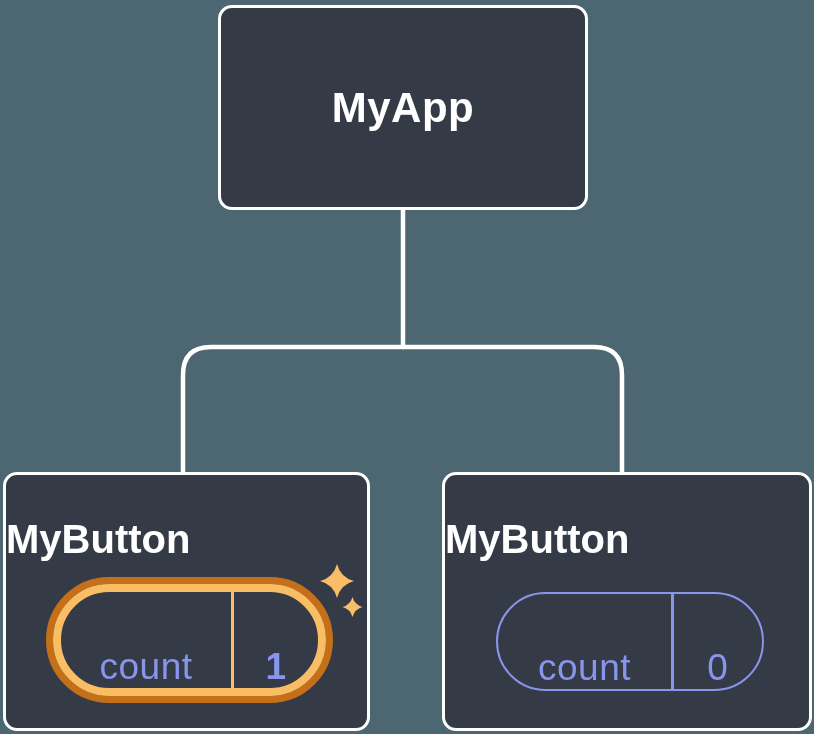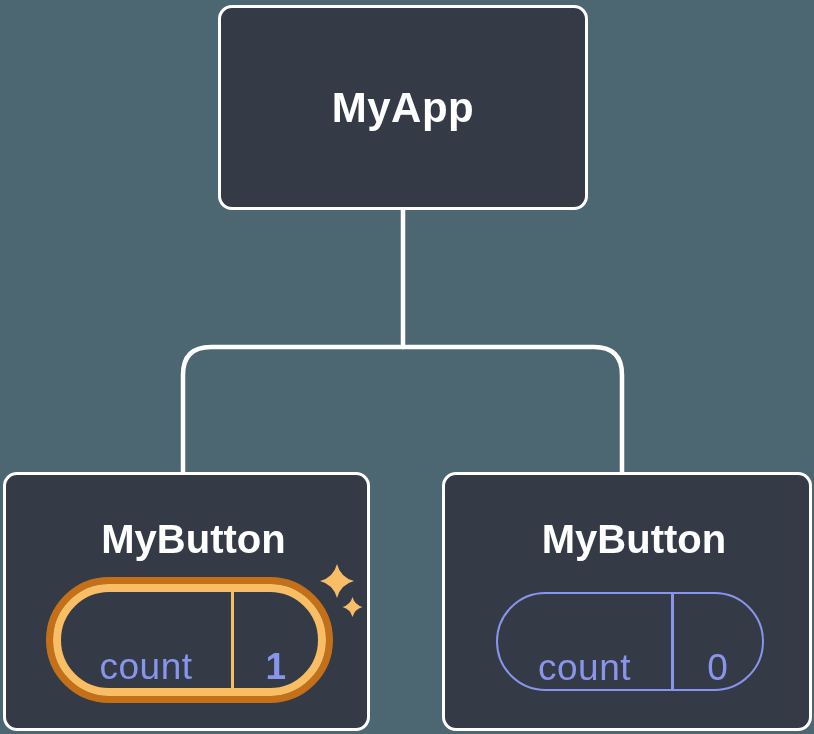--- a/index.html
+++ b/index.html
@@ -47,26 +47,25 @@
   .node-title {
     color: var(--title-text, #FFFFFF);
     font-size: 42px;
     font-weight: 700;
     letter-spacing: 0.5px;
   }
   .child-title {
     position: absolute;
     left: 0; right: 0;
     top: 36px;
-    text-align: center;
+    text-align: left;
     font-size: 40px;
     line-height: 56px;
     font-weight: 700;
     color: var(--title-text, #FFFFFF);
-    padding-left: 14px;
   }
   
   .pill {
     position: absolute;
     box-sizing: border-box;
     border-radius: 999px;
     display: flex;
     align-items: stretch;
     overflow: hidden;
   }

